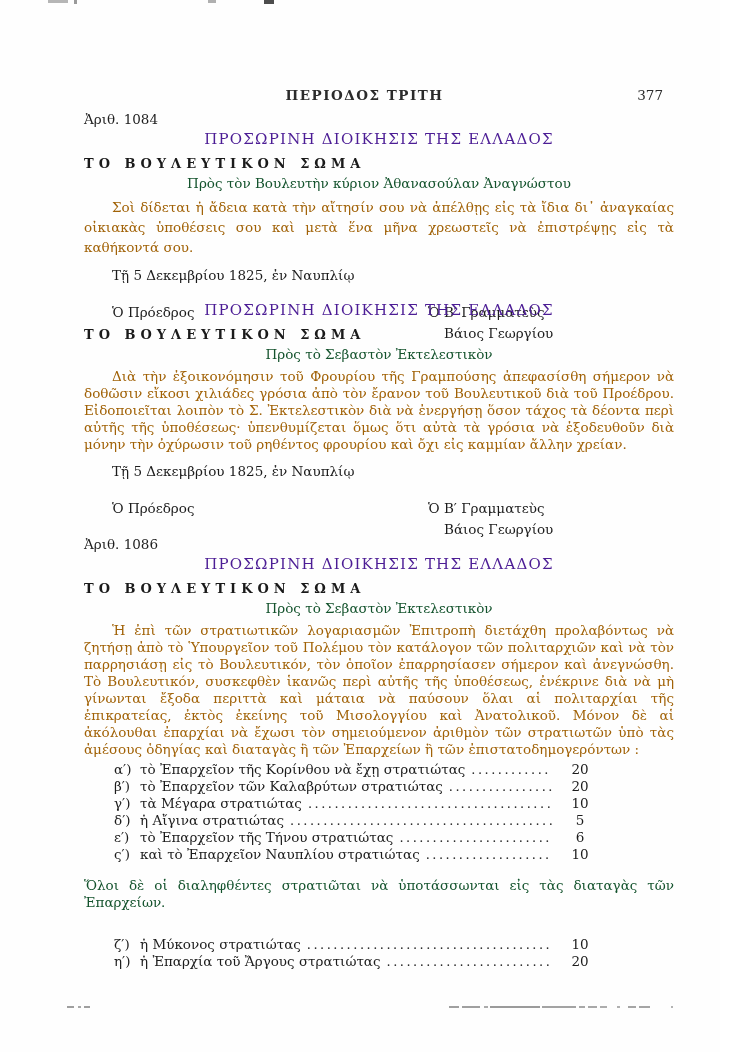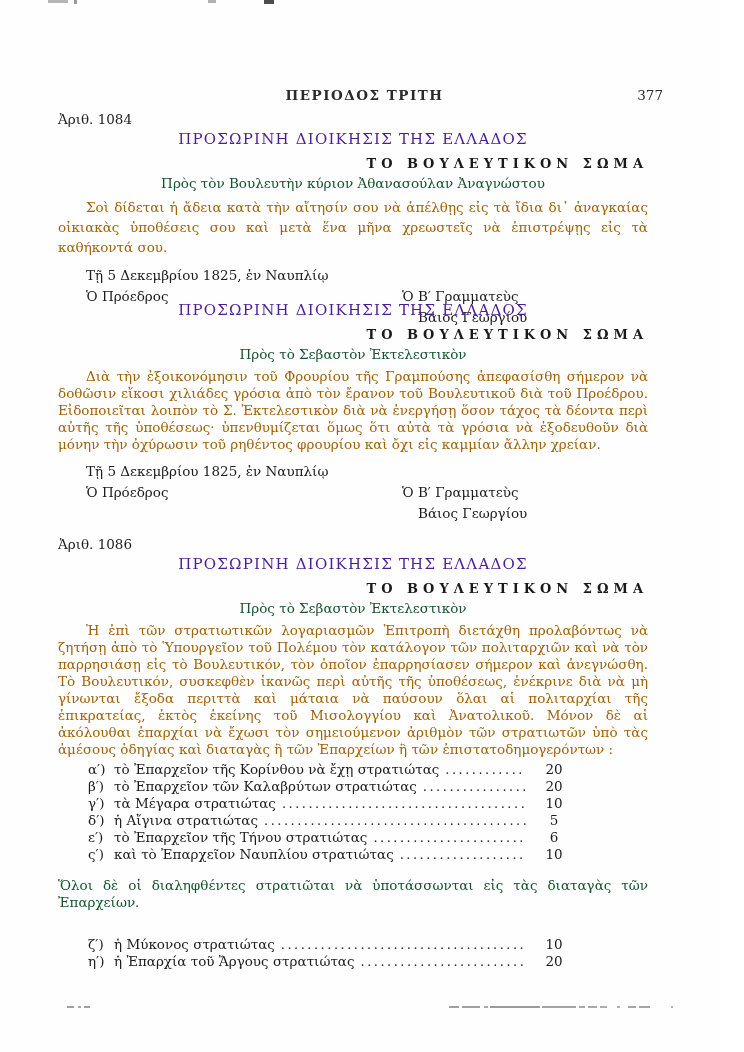--- a/index.html
+++ b/index.html
@@ -14,37 +14,37 @@
 
   
   .page-header { position:absolute; top:87px; left:66px; width:597px; height:16px; }
   .running-title {
     position:absolute; left:0; right:0; text-align:center;
     font-size:13.5px; font-weight:bold; letter-spacing:1.5px; color:#2b2b2b;
   }
   .page-number { position:absolute; right:0; top:0; font-size:13.5px; color:#2b2b2b; }
 
   
-  .doc { position:absolute; left:58px; width:590px; font-size:13.5px; line-height:17px; }
+  .doc { position:absolute; left:84px; width:590px; font-size:13.5px; line-height:17px; }
   .doc-number { font-size:13.5px; color:#1d1d1d; }
   .org-title {
     text-align:center; font-size:15px; font-weight:normal; letter-spacing:1.2px;
     margin-top:3px; color:#4c1d95;
   }
   .body-title {
-    text-align:right; font-size:13px; font-weight:bold; letter-spacing:5px;
+    text-align:left; font-size:13px; font-weight:bold; letter-spacing:5px;
     margin-top:7px; color:#1a1a1a;
   }
   .addressee { text-align:center; margin-top:3px; font-size:13.5px; color:#14532d; }
   .para {
     margin:5px 0 0 0; text-align:justify; text-indent:28px; color:#a16207;
   }
   .para.lh20 { line-height:20px; }
   .dateline { margin-top:10px; padding-left:28px; }
-  .sig-block { position:relative; margin-top:4px; height:42px; }
+  .sig-block { position:relative; margin-top:20px; height:42px; }
   .sig-left { position:absolute; left:28px; top:0; }
   .sig-right { position:absolute; left:344px; top:0; }
   .sig-right .name { margin-top:4px; padding-left:16px; }
 
   
   .troop-list { margin-top:3px; }
   .trow {
     display:flex; align-items:baseline;
     padding-left:30px; padding-right:72px;
     line-height:17px; height:17px; overflow:hidden;

